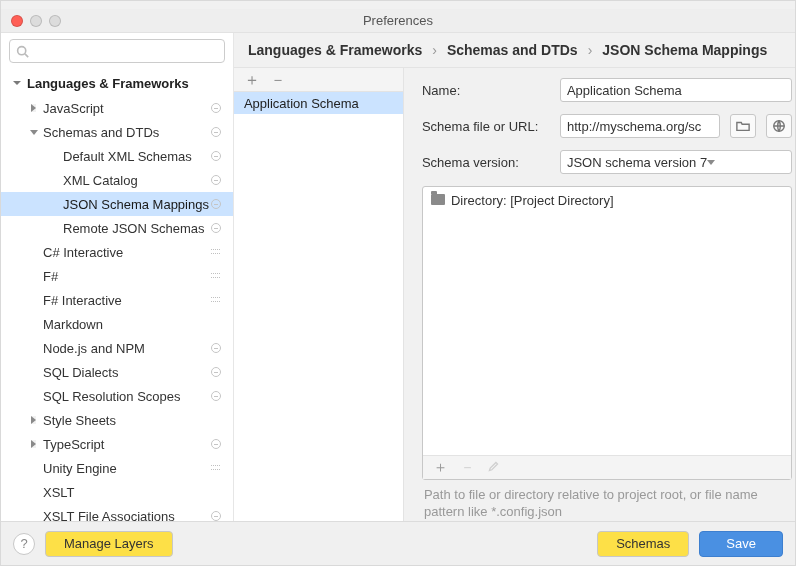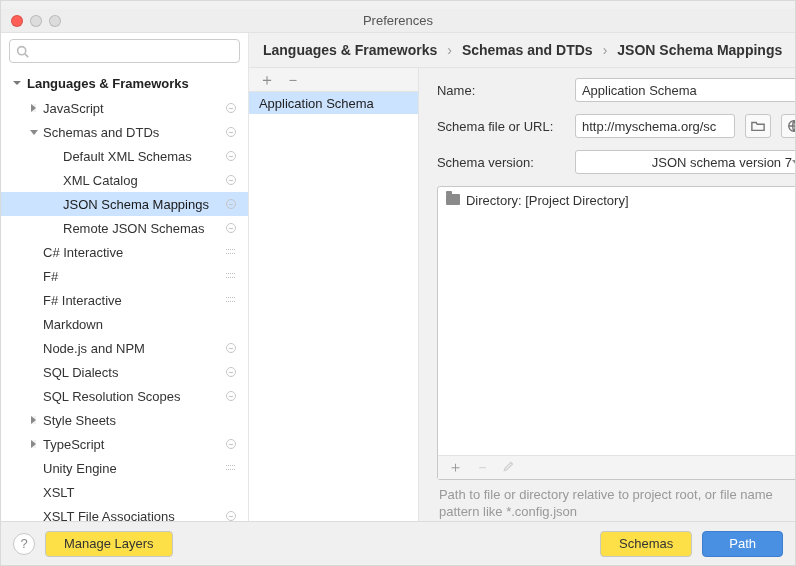--- a/index.html
+++ b/index.html
@@ -21,21 +21,21 @@
   .searchwrap { padding:6px 8px 4px 8px;}
   .search { display:flex; align-items:center; height:24px; border:1px solid #ccc; border-radius:4px; padding:0 6px; color:#bbb; background:#fff;}
   .search svg { width:13px; height:13px; stroke:#bbb; fill:none; stroke-width:2;}
   .tree { flex:1; overflow:auto; padding:6px 0 4px 0;}
   .heading { font-weight:600; padding:3px 10px 5px 26px; position:relative; color:#222;}
   .heading::before { content:""; position:absolute; left:12px; top:8px; border-style:solid; border-width:4px 4px 0 4px; border-color:#7a7a7a transparent transparent transparent;}
   .node { display:flex; align-items:center; height:24px; padding-right:10px; position:relative;}
   .node .label { flex:1; white-space:nowrap; overflow:hidden; text-overflow:ellipsis;}
   .badge { width:14px; text-align:center; color:#bfbfbf; font-size:12px;}
   .lvl1 { padding-left:42px;}
-  .lvl2 { padding-left:62px;gap:15px;}
+  .lvl2 { padding-left:62px;}
   .arrow { position:absolute; width:0; height:0;}
   .arrow.right { left:30px; top:8px; border-style:solid; border-width:4px 0 4px 5px; border-color:transparent transparent transparent #8a8a8a;}
   .arrow.down { left:29px; top:10px; border-style:solid; border-width:5px 4px 0 4px; border-color:#8a8a8a transparent transparent transparent;}
   .selected { background:#cbe3ff; color:#1a1a1a;}
   
   .stack { display:inline-block; width:9px; height:9px; position:relative;}
   .stack::before, .stack::after { content:""; position:absolute; left:0; right:0; border-top:1px dotted #c0c0c0;}
   .stack::before { top:2px;}
   .stack::after { top:6px;}
   .overlay-circle { display:inline-block; width:10px; height:10px; border:1px solid #c5c5c5; border-radius:50%; position:relative; top:1px;}
@@ -54,21 +54,21 @@
   
   .form { flex:1; padding:10px 14px 0 18px; display:flex; flex-direction:column; border-top:1px solid #e3e3e3;}
   .row { display:flex; align-items:center; gap:10px; margin-bottom:12px;}
   .row label { width:128px; color:#333;}
   input.txt, .select { height:24px; border:1px solid #c7c7c7; border-radius:3px; background:#fff; padding:0 6px; font:inherit; color:#333;}
   .name-input { flex:1;}
   .url-row label { width:128px;}
   .url-input { width:160px;}
   .iconbtn { width:26px; height:24px; border:1px solid #c7c7c7; border-radius:3px; background:#fafafa; display:inline-flex; align-items:center; justify-content:center; color:#777; cursor:pointer;}
   .iconbtn svg { width:14px; height:14px; stroke:#777; fill:none; stroke-width:1.6;}
-  .select { flex:1; display:flex; align-items:center; justify-content:flex-end; padding-right:6px; cursor:pointer;}
+  .select { flex:1; display:flex; align-items:center; justify-content:flex-start; padding-right:6px; cursor:pointer;}
   .select .chev { border-style:solid; border-width:5px 4px 0 4px; border-color:#8a8a8a transparent transparent transparent;}
 
   .scope { flex:1; border:1px solid #c7c7c7; border-radius:3px; background:#fff; display:flex; flex-direction:column; min-height:0;}
   .scope-body { flex:1; padding:6px 8px;}
   .scope-item { display:flex; align-items:center; gap:6px; color:#333;}
   .folder { width:14px; height:11px; background:#8a8a8a; border-radius:1px; position:relative; top:-1px;}
   .folder::before { content:""; position:absolute; left:0; top:-3px; width:6px; height:3px; background:#8a8a8a; border-radius:1px 1px 0 0;}
   .scope-tb { height:24px; display:flex; align-items:center; gap:12px; padding:0 10px; border-top:1px solid #e3e3e3; background:#f4f4f4; color:#9a9a9a; font-size:15px;}
   .scope-tb .dis { color:#cfcfcf;}
   .hint { color:#999; font-size:13px; line-height:1.35; padding:6px 2px 0 2px;}
@@ -254,14 +254,14 @@
     </div>
   </div>
 </div>
 
 <div class="footer">
   <span class="help">?</span>
   <button class="btn">Manage Layers</button>
   <span class="spacer"></span>
   <button class="btn">Schemas</button>
   <span style="width:10px"></span>
-  <button class="btn primary">Path</button>
+  <button class="btn primary">Save</button>
 </div>
 
 </body></html>

